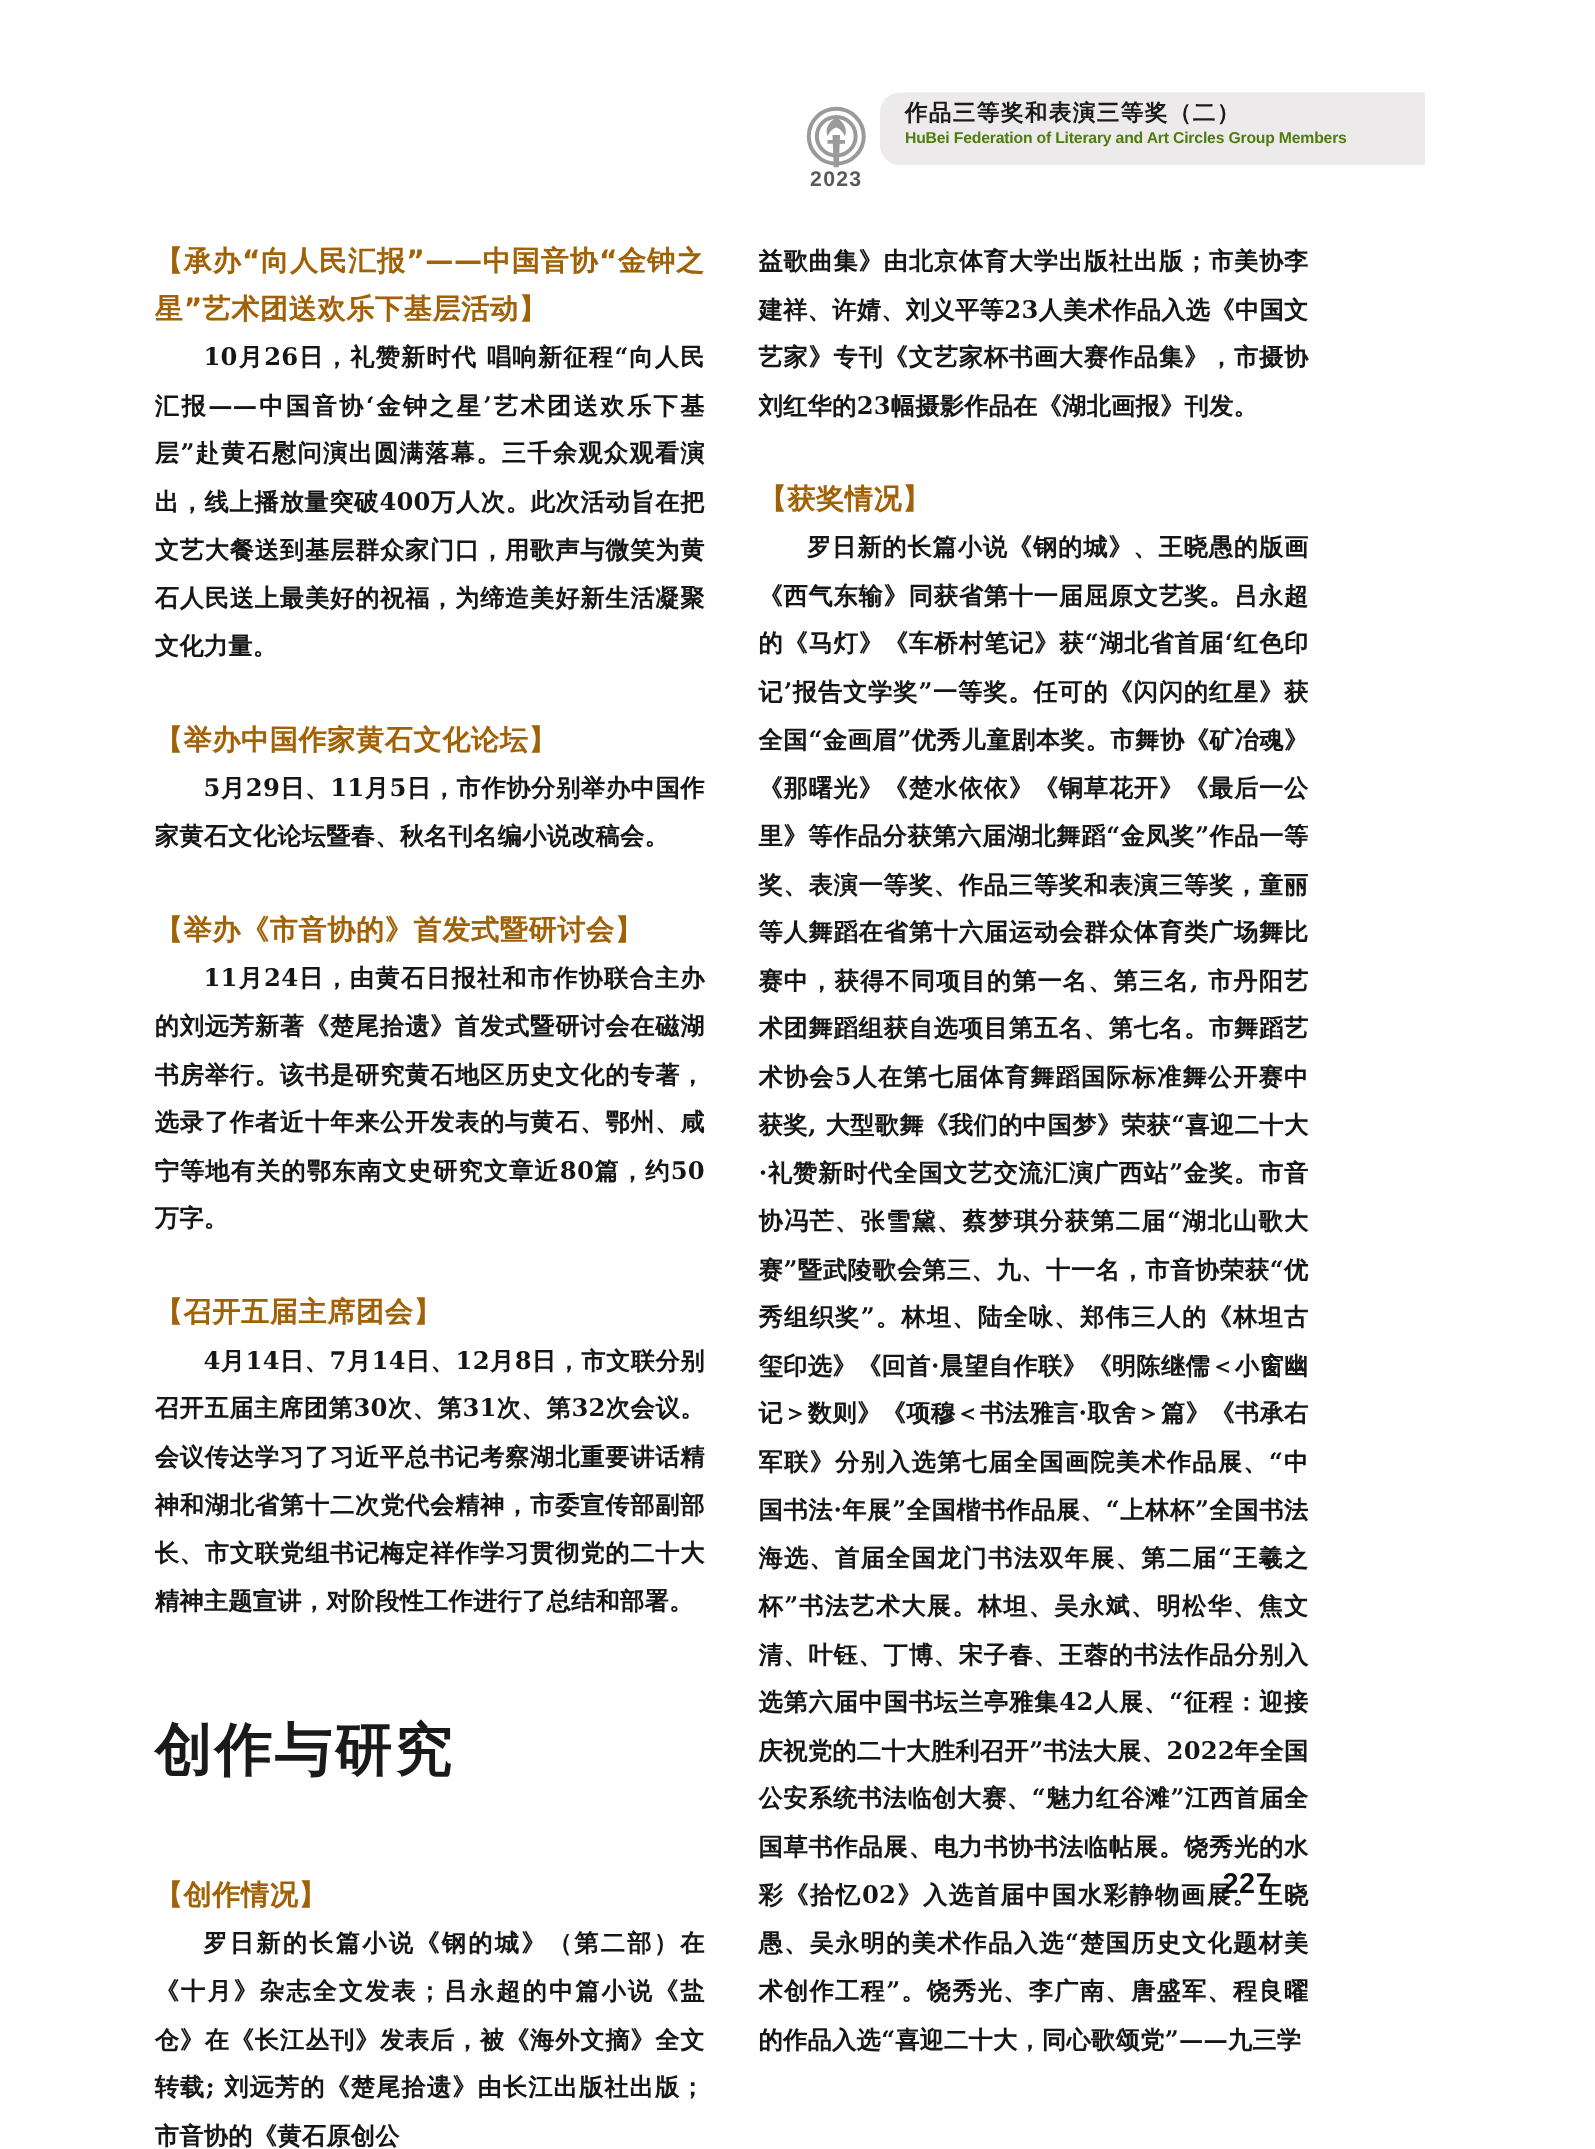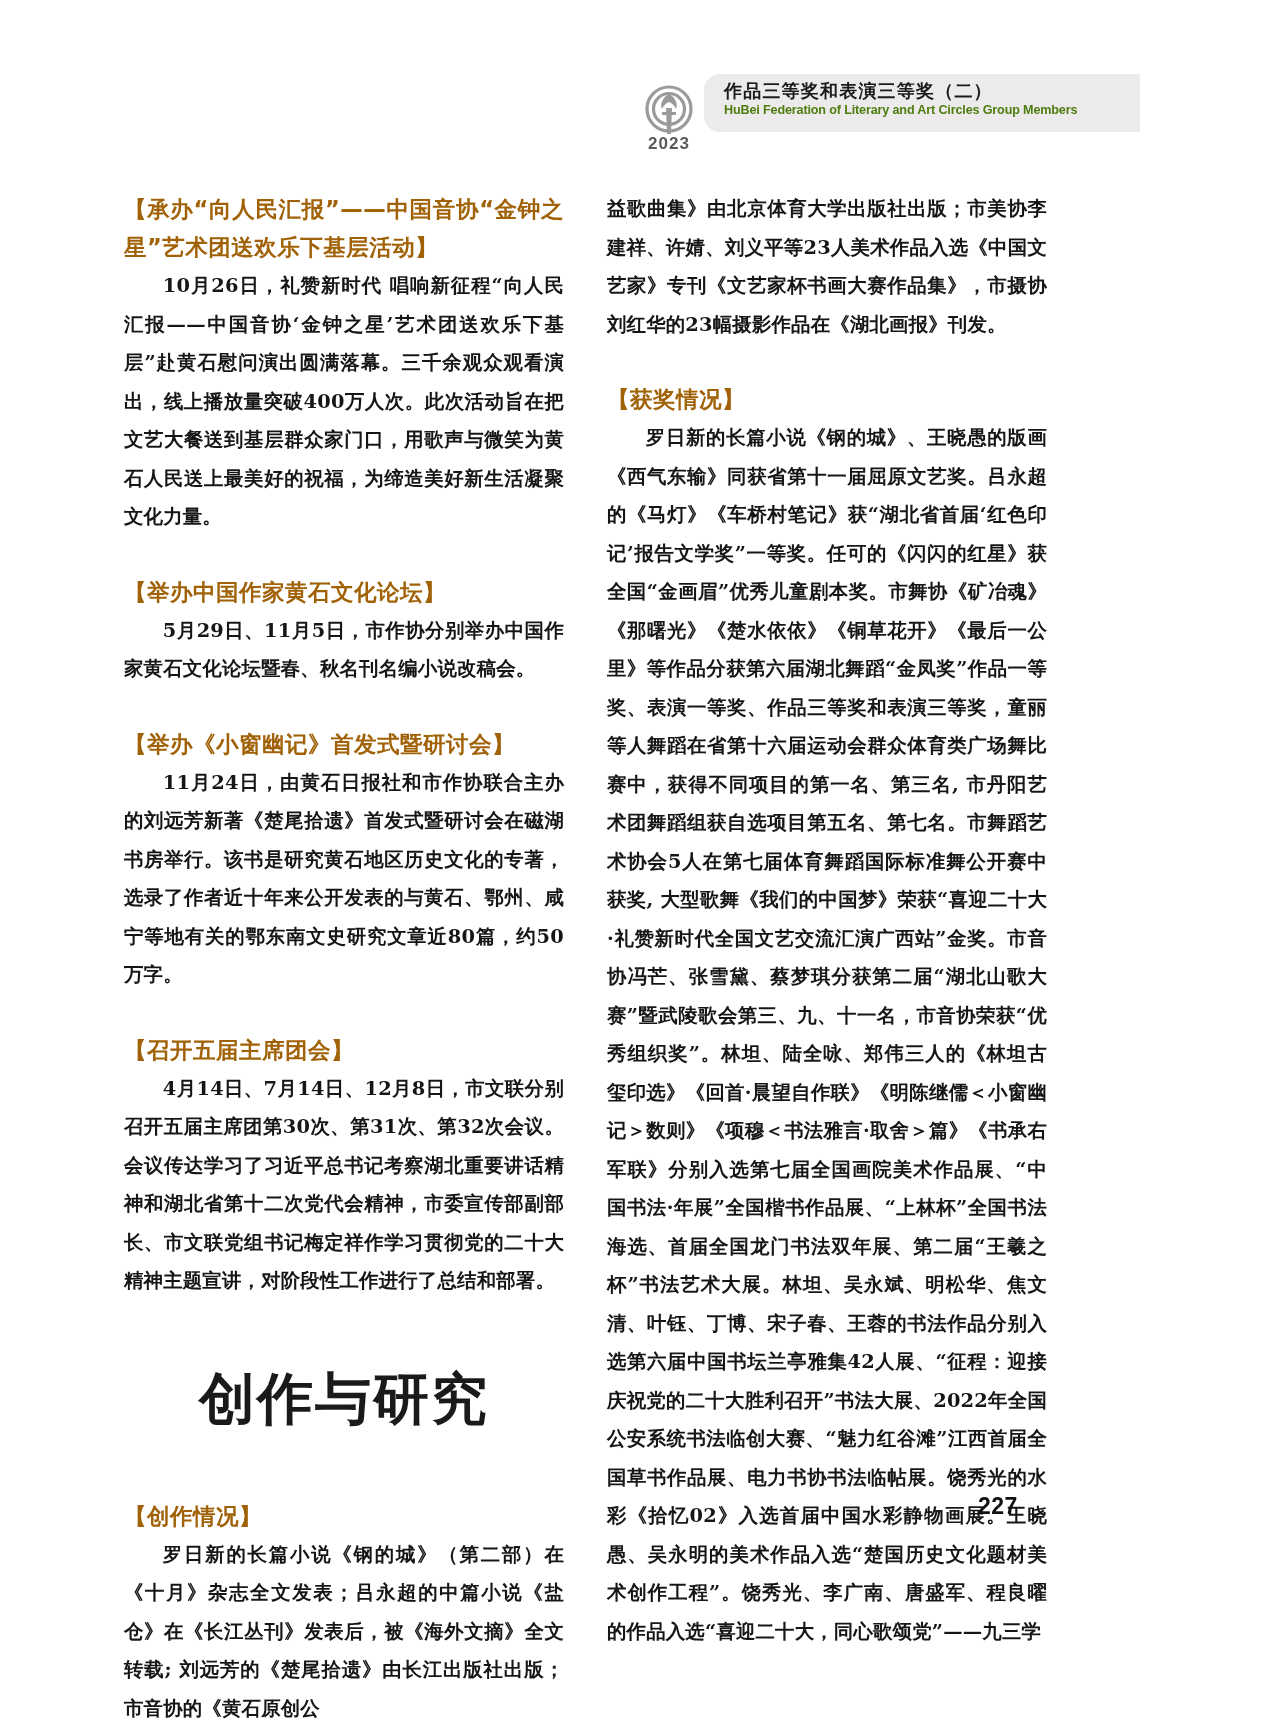--- a/index.html
+++ b/index.html
@@ -120,25 +120,24 @@
     text-justify: inter-ideograph;
     text-indent: 2em;
   }
   p.body.no-indent { text-indent: 0; }
   .gap-md { height: 34px; }
   .gap-lg { height: 56px; }
 
   .part-title {
     font-family: "DejaVu Sans", "Liberation Sans", sans-serif;
     font-weight: bold;
-    font-size: 56px;
+    font-size: 46px;
     line-height: 60px;
     letter-spacing: 2px;
     color: #1a1a1a;
-    text-align: center;
     margin: 10px 0 34px 0;
   }
 
   .page-number {
     position: absolute;
     left: 978px;
     top: 1493px;
     width: 90px;
     text-align: left;
     font-family: "Liberation Sans", "DejaVu Sans", sans-serif;
@@ -173,21 +172,21 @@
     </div>
   </div>
 
   <div class="col col-left" id="col-left">
       <div class="sec-head">【承办“向人民汇报”——中国音协“金钟之星”艺术团送欢乐下基层活动】</div>
       <p class="body">10月26日，礼赞新时代 唱响新征程“向人民汇报——中国音协‘金钟之星’艺术团送欢乐下基层”赴黄石慰问演出圆满落幕。三千余观众观看演出，线上播放量突破400万人次。此次活动旨在把文艺大餐送到基层群众家门口，用歌声与微笑为黄石人民送上最美好的祝福，为缔造美好新生活凝聚文化力量。</p>
       <div class="gap-md"></div>
       <div class="sec-head">【举办中国作家黄石文化论坛】</div>
       <p class="body">5月29日、11月5日，市作协分别举办中国作家黄石文化论坛暨春、秋名刊名编小说改稿会。</p>
       <div class="gap-md"></div>
-      <div class="sec-head">【举办《小窗幽记》首发式暨研讨会】</div>
+      <div class="sec-head">【举办《市音协的》首发式暨研讨会】</div>
       <p class="body">11月24日，由黄石日报社和市作协联合主办的刘远芳新著《楚尾拾遗》首发式暨研讨会在磁湖书房举行。该书是研究黄石地区历史文化的专著，选录了作者近十年来公开发表的与黄石、鄂州、咸宁等地有关的鄂东南文史研究文章近80篇，约50万字。</p>
       <div class="gap-md"></div>
       <div class="sec-head">【召开五届主席团会】</div>
       <p class="body">4月14日、7月14日、12月8日，市文联分别召开五届主席团第30次、第31次、第32次会议。会议传达学习了习近平总书记考察湖北重要讲话精神和湖北省第十二次党代会精神，市委宣传部副部长、市文联党组书记梅定祥作学习贯彻党的二十大精神主题宣讲，对阶段性工作进行了总结和部署。</p>
       <div class="gap-lg"></div>
       <div class="part-title">创作与研究</div>
       <div class="gap-md"></div>
       <div class="sec-head">【创作情况】</div>
       <p class="body">罗日新的长篇小说《钢的城》（第二部）在《十月》杂志全文发表；吕永超的中篇小说《盐仓》在《长江丛刊》发表后，被《海外文摘》全文转载; 刘远芳的《楚尾拾遗》由长江出版社出版；市音协的《黄石原创公</p>
     </div>

